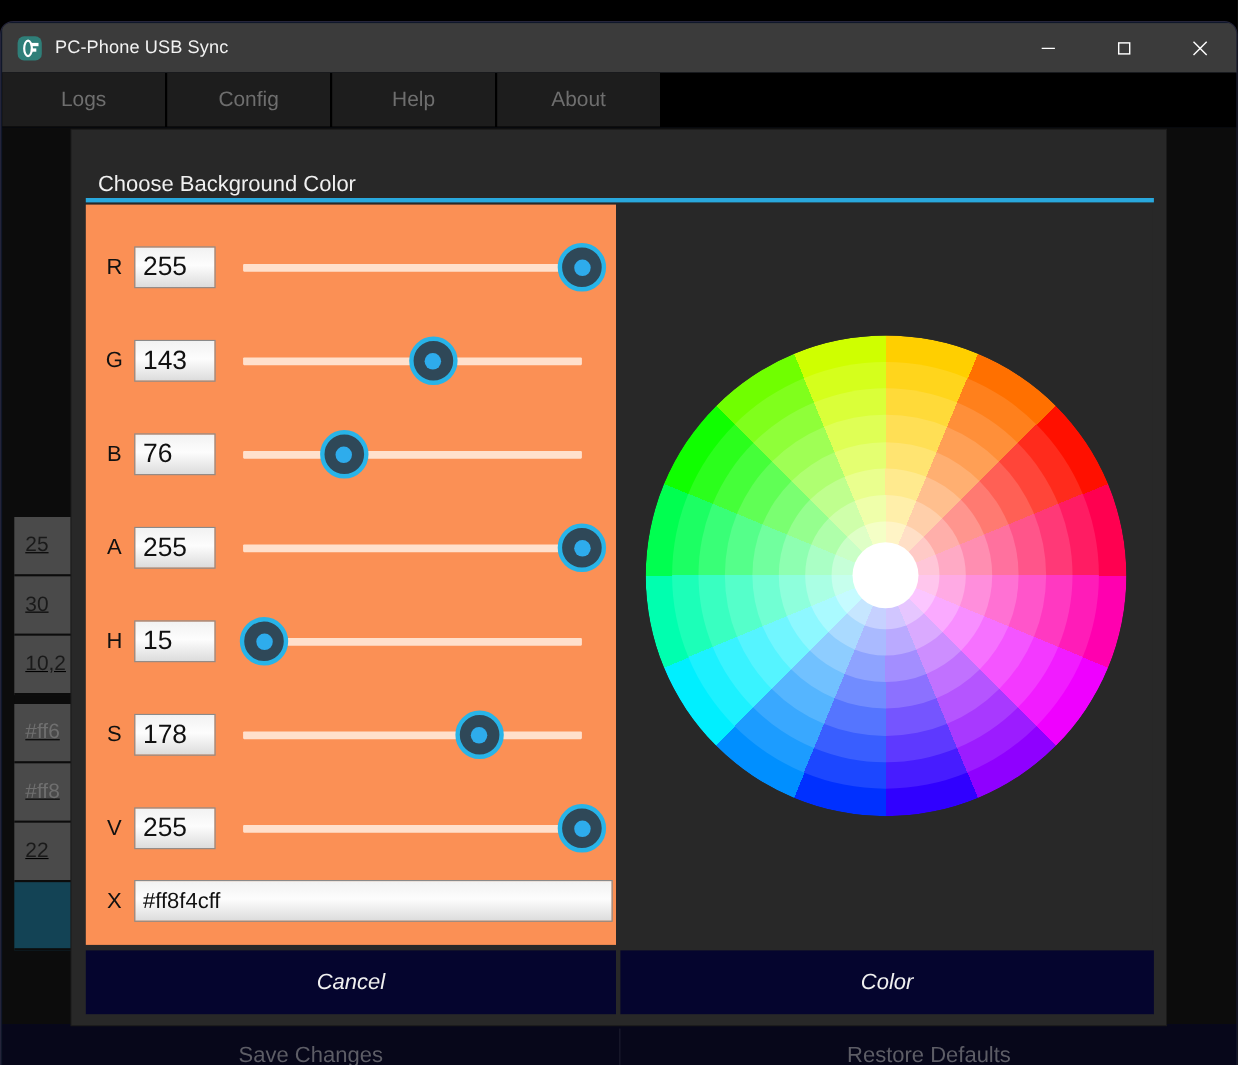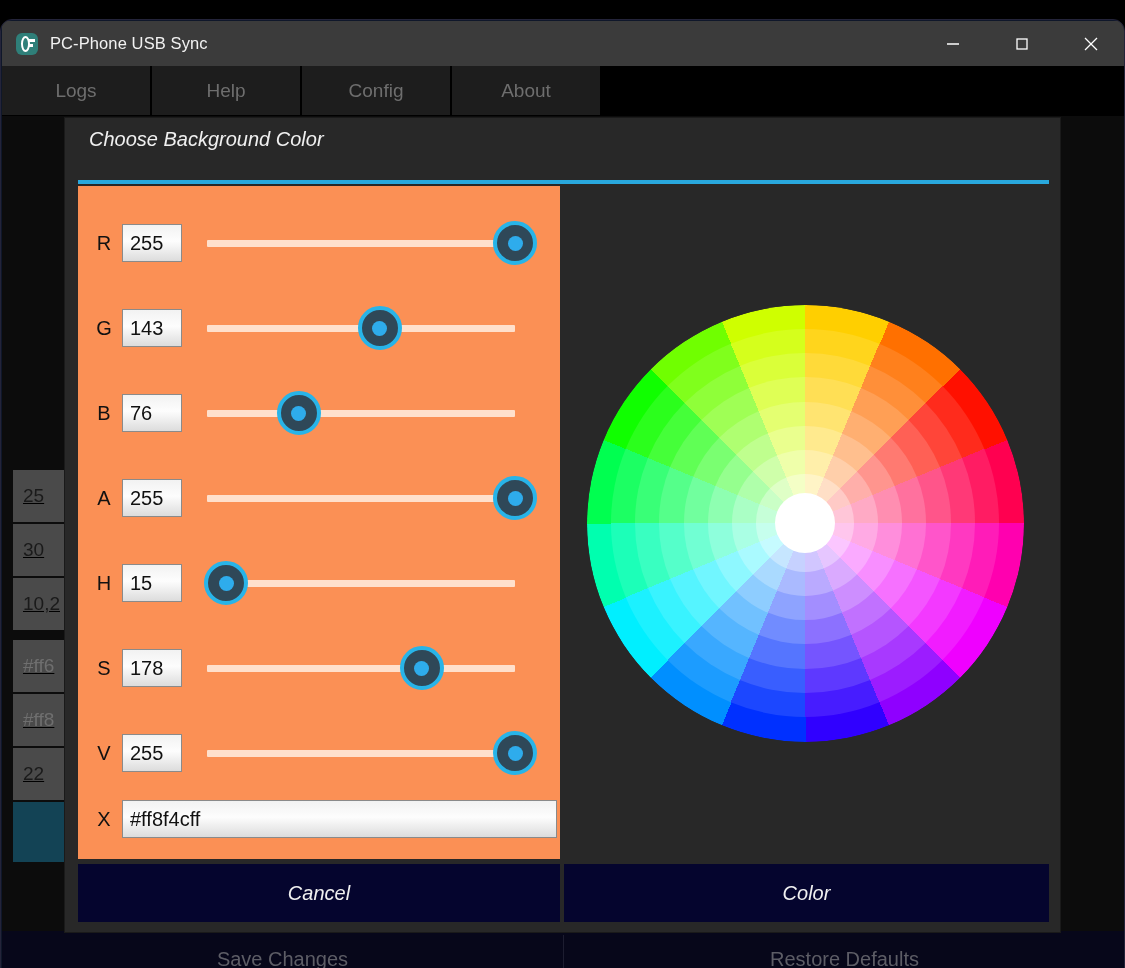--- a/index.html
+++ b/index.html
@@ -171,24 +171,23 @@
     left: 64px;
     top: 98px;
     width: 995px;
     height: 814px;
     background: #282828;
     box-shadow: 0 0 0 1px #1a1a1a;
   }
   #dialog-title {
     position: absolute;
     left: 24px;
-    top: 10px;
+    top: 39px;
     color: #f0f0f0;
     font-size: 20px;
-    font-style: italic;
   }
   #dialog-accent {
     position: absolute;
     left: 13px;
     top: 62px;
     width: 971px;
     height: 4px;
     background: #29a8dd;
   }
 
@@ -211,28 +210,28 @@
   }
   .ch-label {
     width: 36px;
     text-align: center;
     color: #111111;
     font-size: 20px;
     flex: none;
     margin-left: 8px;
   }
   .ch-input {
-    width: 60px;
+    width: 74px;
     height: 38px;
     flex: none;
     background: linear-gradient(to bottom, #f2f2f2 0%, #fdfdfd 45%, #dcdcdc 100%);
     border: 1px solid #8a8a8a;
     box-sizing: border-box;
     color: #111111;
-    font-size: 20px;
+    font-size: 24px;
     font-family: "Liberation Sans", sans-serif;
     padding: 0 0 0 7px;
     outline: none;
   }
   .slider-wrap {
     position: relative;
     flex: none;
     margin-left: 25px;
     width: 316px;
     height: 46px;
@@ -373,24 +372,24 @@
           </svg>
       </div>
     </div>
   </div>
 
   <div id="tab-strip">
     <div class="tab">
         <span>Logs</span>
       </div>
     <div class="tab">
+        <span>Config</span>
+      </div>
+    <div class="tab">
         <span>Help</span>
-      </div>
-    <div class="tab">
-        <span>Config</span>
       </div>
     <div class="tab">
         <span>About</span>
       </div>
   </div>
 
   <div id="content-area">
     <div id="left-list">
       <div class="list-cell">25</div>
       <div class="list-cell">30</div>

